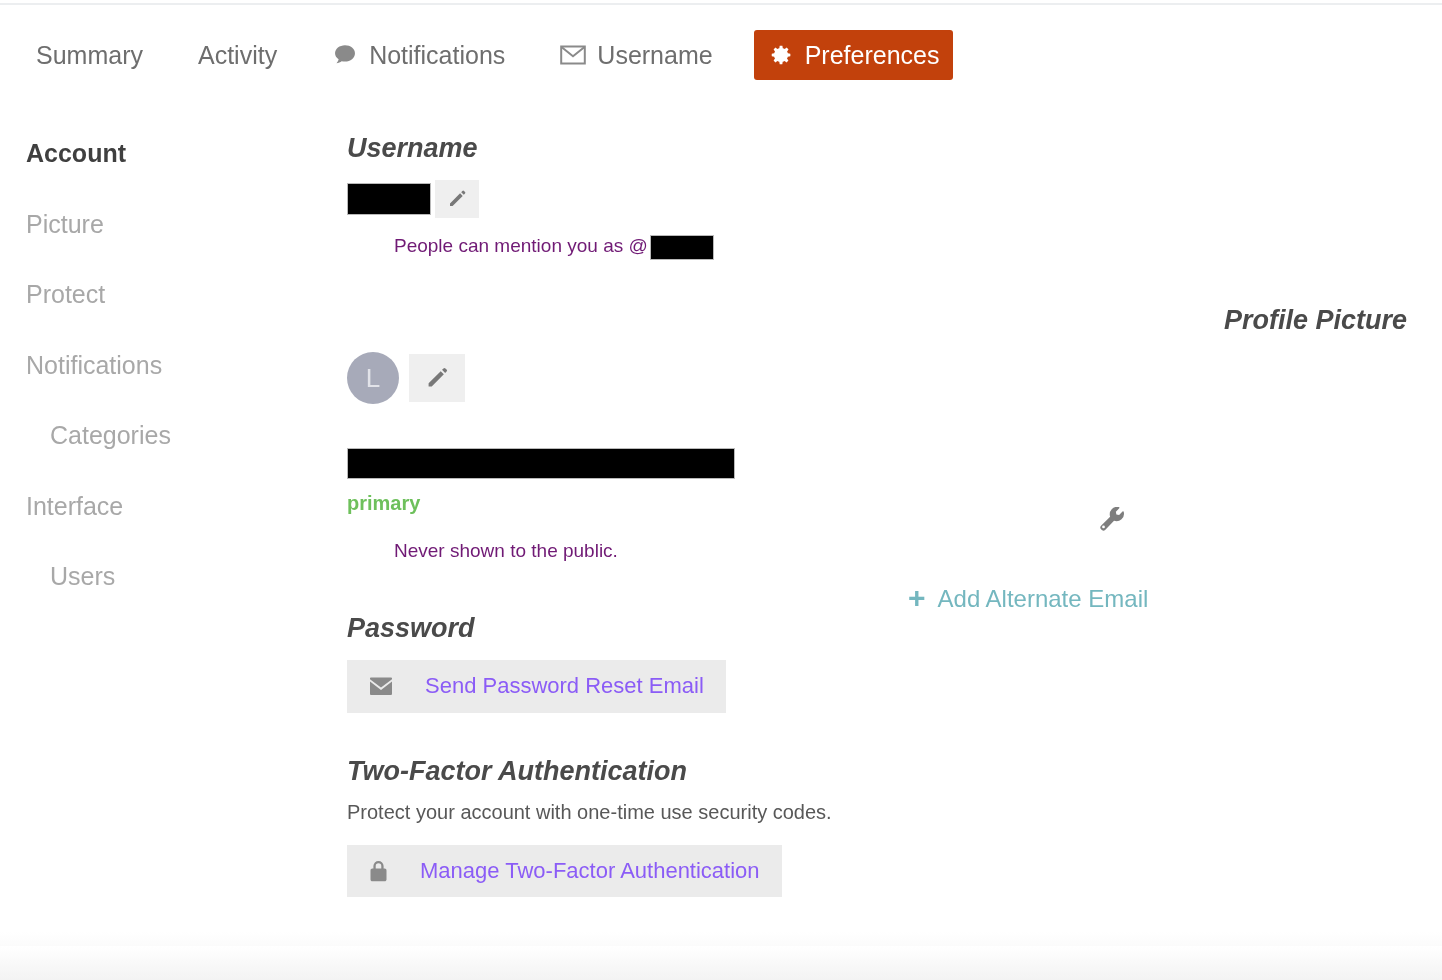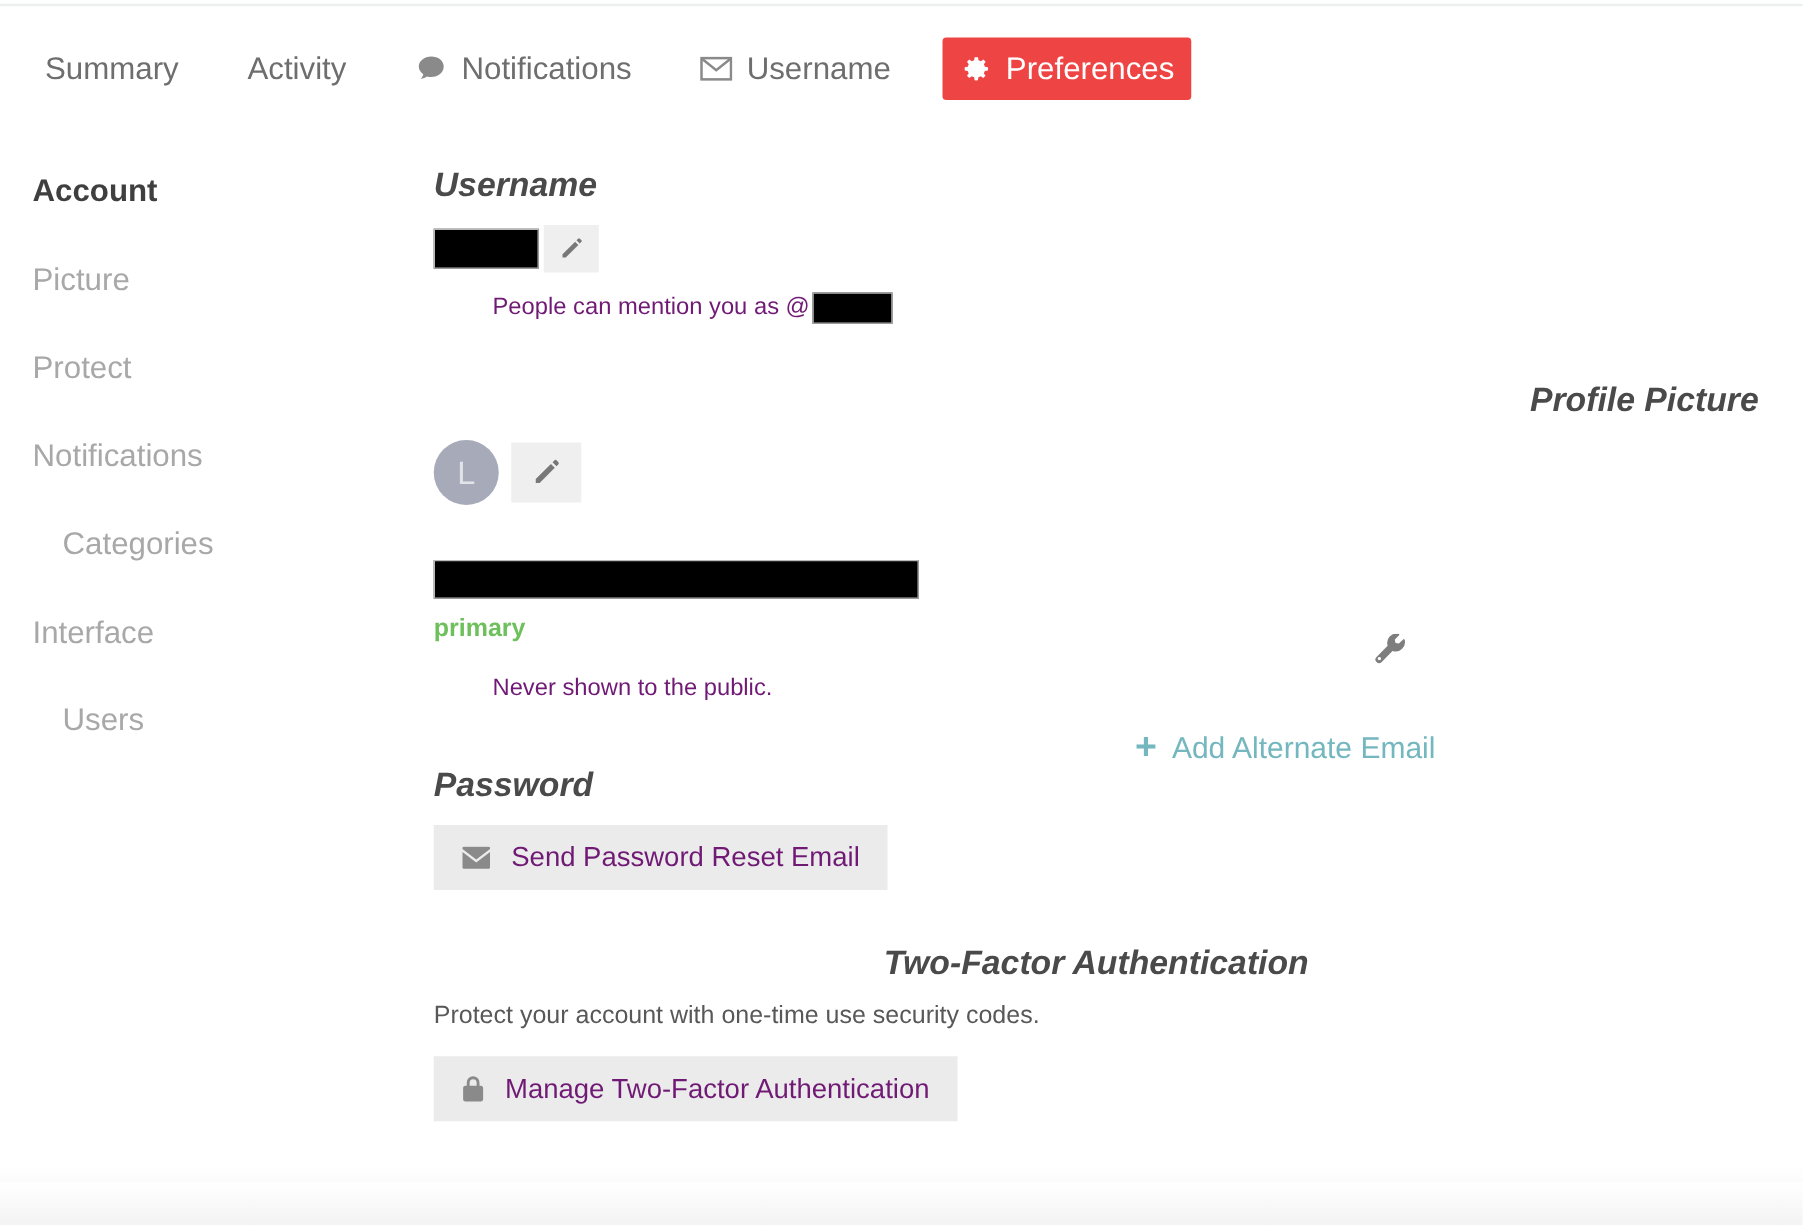--- a/index.html
+++ b/index.html
@@ -41,21 +41,21 @@
     font-size: 25px;
     color: #6e6e6e;
     padding: 12px 14px;
     margin-right: 27px;
     border-radius: 3px;
     cursor: pointer;
     white-space: nowrap;
     line-height: 1;
   }
   .tab.active {
-    background: #ef4444;
+    background: #c2410c;
     color: #ffffff;
   }
   .tab-icon {
     display: inline-flex;
     align-items: center;
     justify-content: center;
     width: 26px;
     height: 26px;
     flex: 0 0 auto;
   }
@@ -150,23 +150,23 @@
   .primary-tag {
     font-size: 20px;
     font-weight: bold;
     color: #6ec05c;
     line-height: 1.2;
   }
 
   .flat-btn {
     display: inline-flex;
     align-items: center;
-    gap: 16px;
+    gap: 32px;
     background: #ebebeb;
-    color: #701a75;
+    color: #8b5cf6;
     font-size: 22px;
     padding: 14px 22px;
     border: none;
     cursor: pointer;
     line-height: 1.1;
     font-family: "Liberation Sans", sans-serif;
   }
   .flat-btn svg { display: block; flex: 0 0 auto; }
 
   .add-link {
@@ -328,21 +328,21 @@
       <span>
         <svg width="24" height="19" viewBox="0 0 24 19">
           <path fill="#8a8a8a" d="M1 2.2 12 10.6 23 2.2V1.3A.9.9 0 0 0 22.1.4H1.9A.9.9 0 0 0 1 1.3v.9zM23 4.6 12 13 1 4.6v12.4c0 .5.4.9.9.9h20.2c.5 0 .9-.4.9-.9V4.6z"></path>
         </svg>
       </span>
       <span>Send Password Reset Email</span>
     </button>
   </div>
 
   <div class="section">
-    <h2 class="sec-title" style="margin-bottom:12px;text-align:center;">Two-Factor Authentication</h2>
+    <h2 class="sec-title" style="margin-bottom:12px;">Two-Factor Authentication</h2>
     <div class="body-text" style="margin-bottom:20px;">Protect your account with one-time use security codes.</div>
     <button class="flat-btn">
       <span>
         <svg width="19" height="22" viewBox="0 0 19 22">
           <path fill="#8a8a8a" d="M4.4 8.6V6.1a5.1 5.1 0 0 1 10.2 0v2.5h1.1c1 0 1.8.8 1.8 1.8v9c0 1-.8 1.8-1.8 1.8H3.3c-1 0-1.8-.8-1.8-1.8v-9c0-1 .8-1.8 1.8-1.8h1.1zm2.3 0h5.6V6.1a2.8 2.8 0 0 0-5.6 0v2.5z"></path>
         </svg>
       </span>
       <span>Manage Two-Factor Authentication</span>
     </button>
   </div>

